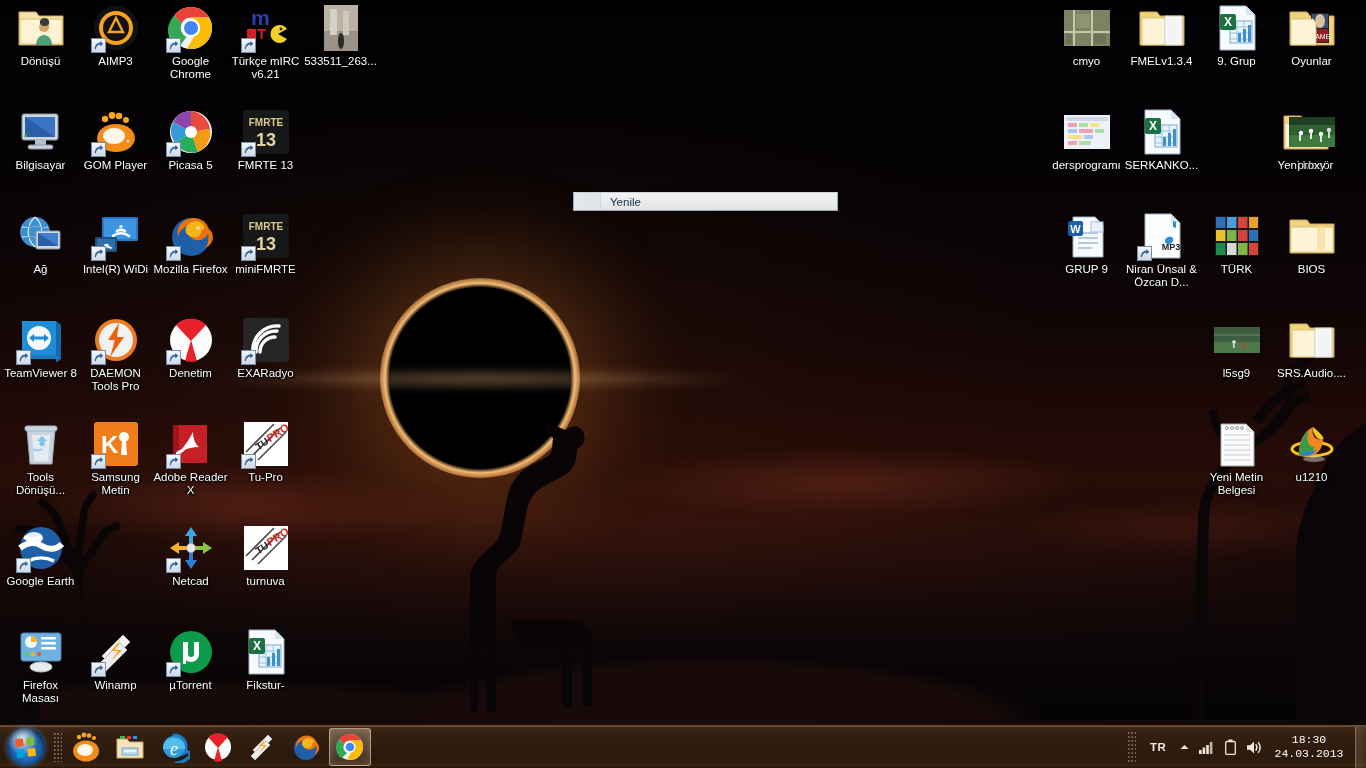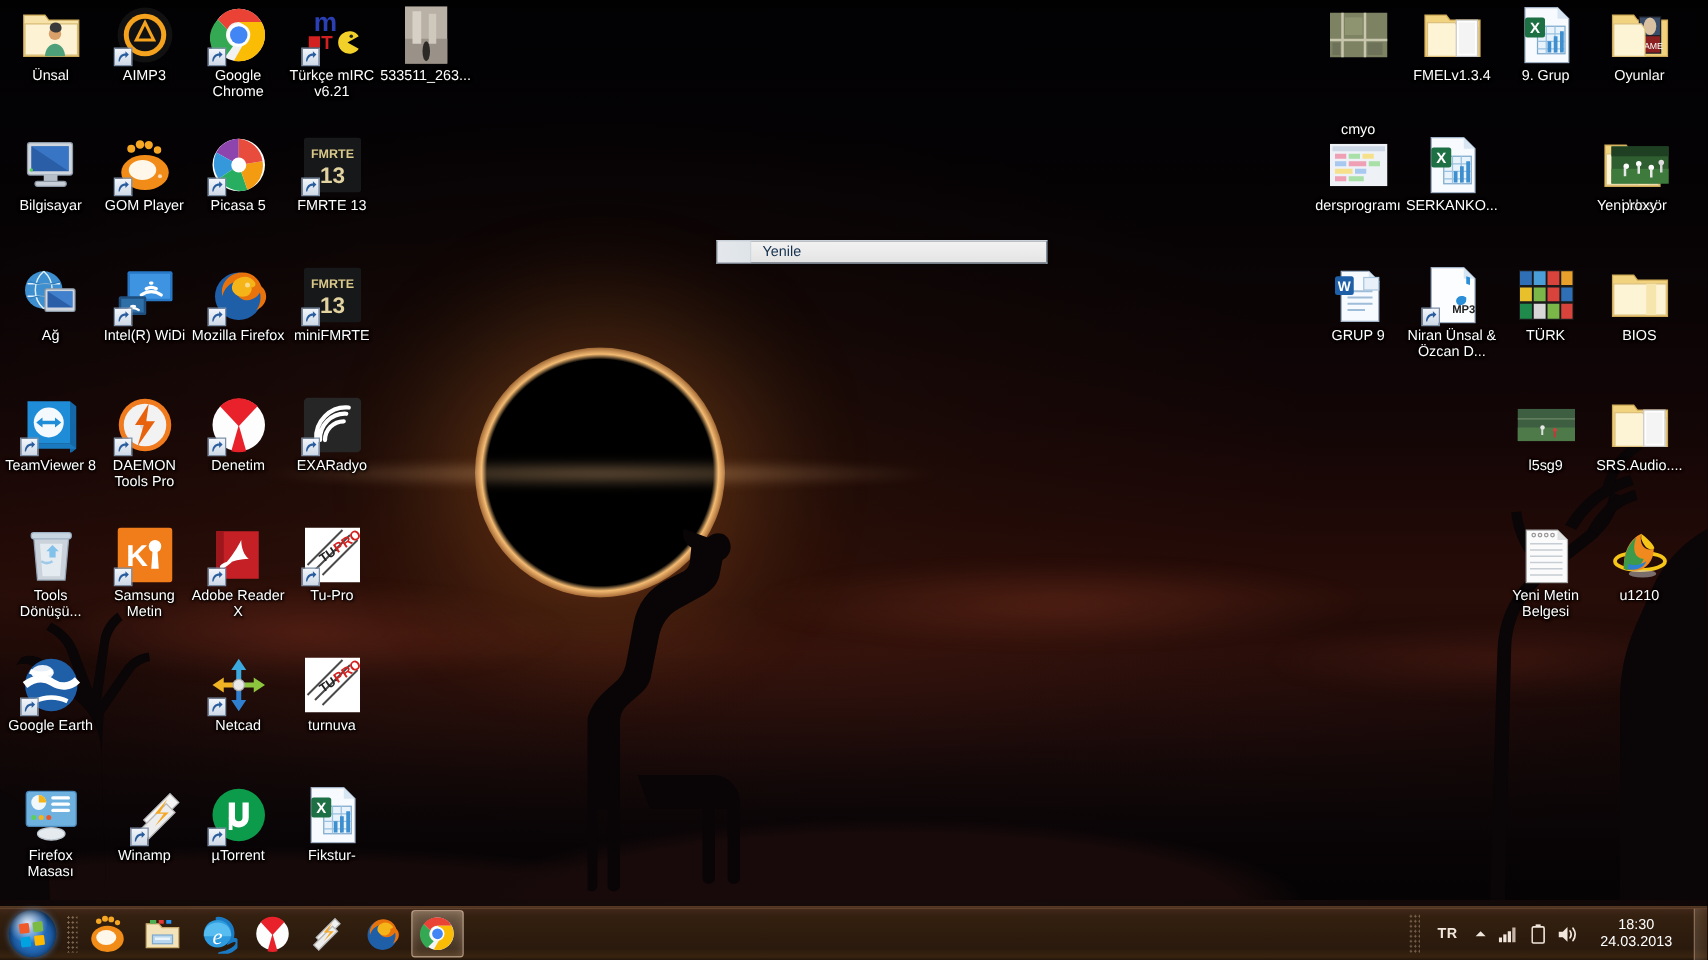--- a/index.html
+++ b/index.html
@@ -165,21 +165,21 @@
   }
   #tray .tgrip{
     width:9px; height:32px; margin-right:7px;
     background-image:radial-gradient(rgba(255,220,190,.35) 0.8px, transparent 0.9px);
     background-size:3.5px 4px;
   }
   .trayitem{ display:flex; align-items:center; justify-content:center; cursor:pointer; }
   #tray .lang{ font-size:11.5px; padding:0 7px; letter-spacing:.3px;font-weight:bold; }
   #clock{
     width:84px; text-align:center; font-size:11.5px; line-height:14px;
-    color:#fff; cursor:pointer;
+    color:#fff; cursor:pointer;font-family:Liberation Mono, monospace;
   }
   #showdesktop{
     width:11px; height:41px; margin-left:4px;
     background:linear-gradient(to right, rgba(255,235,210,.16), rgba(120,80,50,.30));
     border-left:1px solid rgba(255,220,190,.35);
     cursor:pointer;
   }
 </style>
 </head>
 <body>
@@ -215,21 +215,21 @@
 <div class="dicon" style="left: 3px; top: 4px;">
       <div class="glyph">
         <svg width="46" height="42" viewBox="0 0 46 42">
       <path d="M1 5h17l3 4h24v29H1z" fill="#f7e3a9" stroke="#cda957"></path>
       <path d="M2 12h42v25H2z" fill="#fdf3d4" stroke="#d8bc74"></path>
       <circle cx="26" cy="20" r="5" fill="#d9a06a"></circle>
       <path d="M18 38c0-6 4-10 8-10s8 4 8 10z" fill="#4da07a"></path>
       <path d="M22 14c1-4 8-4 9 0 1 3-1 5-4 5s-6-2-5-5z" fill="#3a3a3a"></path>
         </svg>
       </div>
-      <div class="lbl">Ünsal</div>
+      <div class="lbl">Dönüşü</div>
     </div>
     <div class="dicon" style="left: 78px; top: 4px;">
       <div class="glyph">
         <svg width="46" height="46" viewBox="0 0 46 46">
       <circle cx="23" cy="23" r="22" fill="#111"></circle>
       <circle cx="23" cy="23" r="17" fill="#f5a21e"></circle>
       <circle cx="23" cy="23" r="13" fill="#111"></circle>
       <path d="M23 13 l7 14 h-14 z" fill="none" stroke="#f5a21e" stroke-width="2.4"></path>
         </svg>
         <span class="shortcut">
@@ -597,21 +597,21 @@
       <rect x="23" y="11" width="15" height="2.6" rx="1.3" fill="#fff"></rect>
       <rect x="23" y="16" width="15" height="2.6" rx="1.3" fill="#fff"></rect>
       <circle cx="9" cy="23" r="2" fill="#5ad05a"></circle>
           <circle cx="15" cy="23" r="2" fill="#f5b417"></circle>
           <circle cx="21" cy="23" r="2" fill="#e8582b"></circle>
       <ellipse cx="23" cy="36" rx="11" ry="5" fill="#e6ebef" stroke="#b9c4cd"></ellipse>
         </svg>
       </div>
       <div class="lbl">Firefox Masası</div>
     </div>
-    <div class="dicon" style="left: 78px; top: 628px; align-items: flex-end;">
+    <div class="dicon" style="left: 78px; top: 628px;">
       <div class="glyph">
         <svg width="46" height="44" viewBox="0 0 46 44">
       <path d="M9 26 L30 5 L37 12 L16 33 Z" fill="#f4f4f4" stroke="#b9b9b9"></path>
       <path d="M6 34 L27 13 L34 20 L13 41 Z" fill="#ededed" stroke="#b9b9b9"></path>
       <path d="M28 9 l-10 12 h7 l-7 10 11-11 h-7 z" fill="#f5a623"></path>
         </svg>
         <span class="shortcut">
   <svg viewBox="0 0 12 12">
             <path d="M2 10 C2 5 5 3 8 3 L8 1 L11 4 L8 7 L8 5 C6 5 4 6 3 10 Z" fill="#2a5d9e"></path>
           </svg>
@@ -643,21 +643,21 @@
       <path d="M12 22h22M12 28h22M12 34h22M19 16v22M26 16v22" stroke="#9cc2e0" stroke-width="1"></path>
       <rect x="20" y="28" width="3" height="9" fill="#3d8fd0"></rect>
           <rect x="25" y="24" width="3" height="13" fill="#3d8fd0"></rect>
           <rect x="30" y="20" width="3" height="17" fill="#3d8fd0"></rect>
       <rect x="2" y="9" width="16" height="16" rx="2" fill="#1d7044"></rect>
       <text x="10" y="21" font-size="12" font-weight="bold" fill="#fff" text-anchor="middle" font-family="Liberation Sans, sans-serif">X</text>
         </svg>
       </div>
       <div class="lbl">Fikstur-</div>
     </div>
-    <div class="dicon" style="left: 1049px; top: 4px; gap: 43px;">
+    <div class="dicon" style="left: 1049px; top: 4px;">
       <div class="glyph">
         <svg width="46" height="36" viewBox="0 0 46 36">
       <rect width="46" height="36" fill="#7d8263"></rect>
       <path d="M0 22h46M10 0v36M28 0v36" stroke="#c9c6ae" stroke-width="2"></path>
       <rect x="12" y="4" width="14" height="14" fill="#8f9470"></rect>
       <rect x="30" y="24" width="12" height="10" fill="#6d7258"></rect>
       <rect x="2" y="24" width="6" height="10" fill="#6d7258"></rect>
         </svg>
       </div>
       <div class="lbl">cmyo</div>

